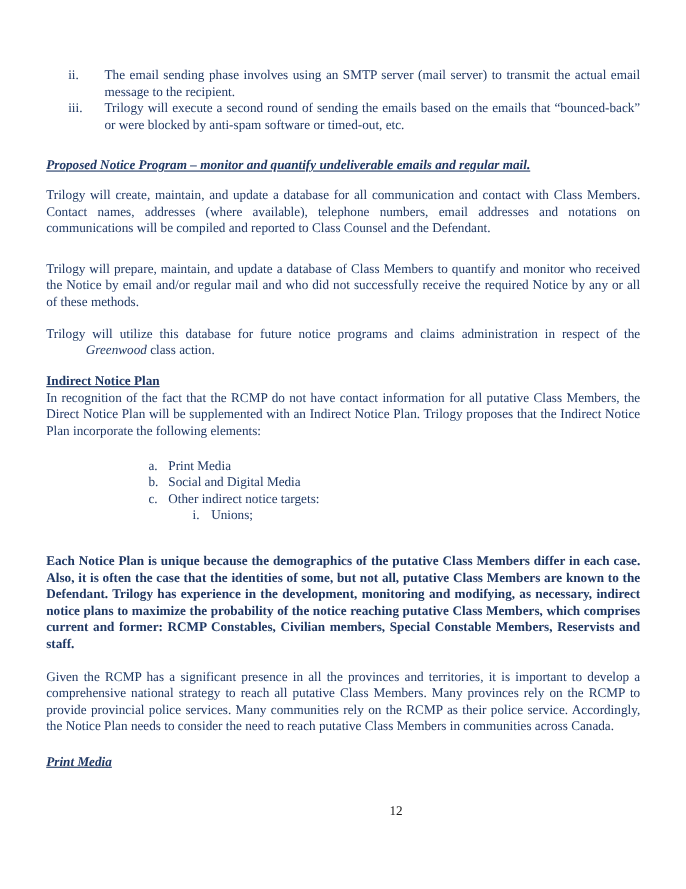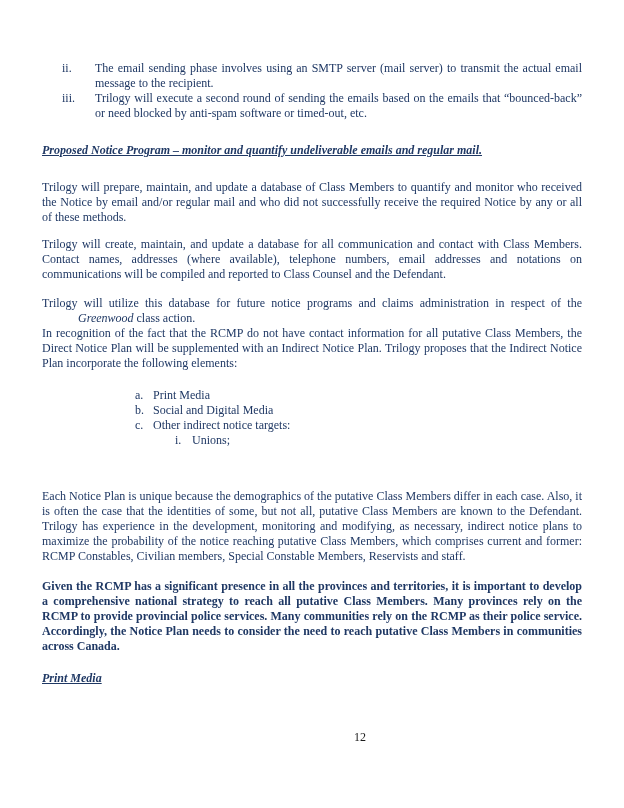--- a/index.html
+++ b/index.html
@@ -47,22 +47,22 @@
     margin-left: 133px;
   }
   .heading {
     font-weight: bold;
     text-decoration: underline;
     margin: 13px 0 0 0;
   }
   .heading.italic { font-style: italic; }
   .heading-notice-program { margin-top: 22px; }
   .para-after-heading { margin-top: 22px; }
-  .para-each-plan { margin-top: 41px; }
-  .para-given { margin-top: 15px; font-weight: bold; }
+  .para-each-plan { margin-top: 27px; font-weight: bold; }
+  .para-given { margin-top: 15px; }
   .heading-print { margin-top: 17px; }
   .para-future { margin-top: 14px; }
   .heading-indirect { margin-top: 13px; }
   .italic-word { font-style: italic; margin-left: 36px; }
   .page-number {
     position: absolute;
     top: 730px;
     left: 0;
     width: 100%;
     text-align: center;
@@ -76,32 +76,33 @@
 
 <div class="page">
 
   <div class="roman-list">
     <div class="list-row">
       <span class="marker">ii.</span>
       <span class="item-text">The email sending phase involves using an SMTP server (mail server) to transmit the actual email message to the recipient.</span>
     </div>
     <div class="list-row">
       <span class="marker">iii.</span>
-      <span class="item-text">Trilogy will execute a second round of sending the emails based on the emails that “bounced-back” or need blocked by anti-spam software or timed-out, etc.</span>
+      <span class="item-text">Trilogy will execute a second round of sending the emails based on the emails that “bounced-back” or were blocked by anti-spam software or timed-out, etc.</span>
     </div>
   </div>
 
   <div class="heading italic heading-notice-program">Proposed Notice Program – monitor and quantify undeliverable emails and regular mail.</div>
 
+  <p class="para">Trilogy will create, maintain, and update a database for all communication and contact with Class Members. Contact names, addresses (where available), telephone numbers, email addresses and notations on communications will be compiled and reported to Class Counsel and the Defendant.</p>
+
   <p class="para para-after-heading">Trilogy will prepare, maintain, and update a database of Class Members to quantify and monitor who received the Notice by email and/or regular mail and who did not successfully receive the required Notice by any or all of these methods.</p>
-
-  <p class="para">Trilogy will create, maintain, and update a database for all communication and contact with Class Members. Contact names, addresses (where available), telephone numbers, email addresses and notations on communications will be compiled and reported to Class Counsel and the Defendant.</p>
 
   <p class="para para-future"><span>Trilogy will utilize this database for future notice programs and claims administration in respect of the </span><span class="italic-word">Greenwood</span><span> class action.</span></p>
 
+  <div class="heading heading-indirect">Indirect Notice Plan</div>
 
   <p class="para para-after-heading" style="margin-top: 0;">In recognition of the fact that the RCMP do not have contact information for all putative Class Members, the Direct Notice Plan will be supplemented with an Indirect Notice Plan. Trilogy proposes that the Indirect Notice Plan incorporate the following elements:</p>
 
   <div class="alpha-list">
     <div class="list-row">
       <span class="marker">a.</span>
       <span class="item-text">Print Media</span>
     </div>
     <div class="list-row">
       <span class="marker">b.</span>

